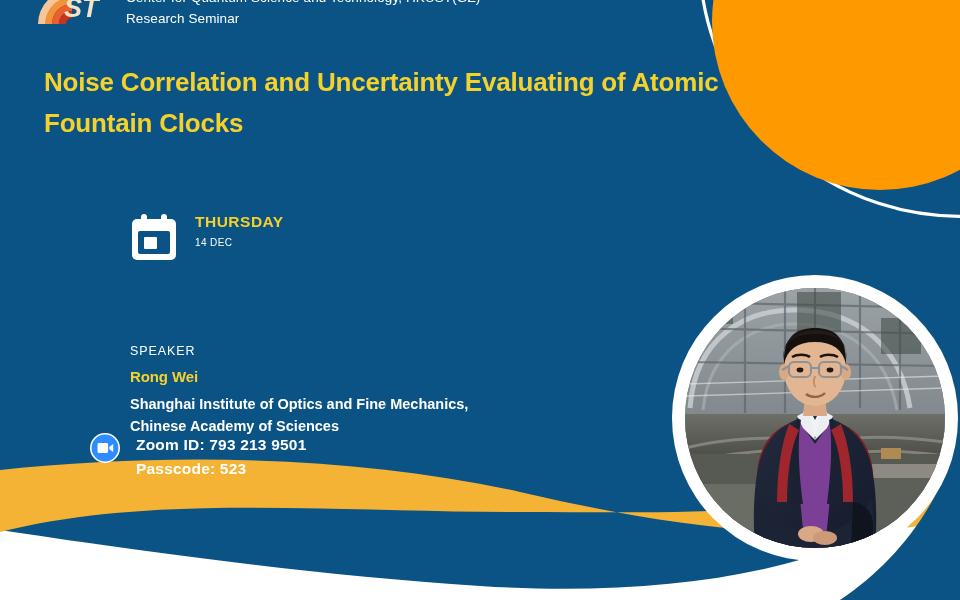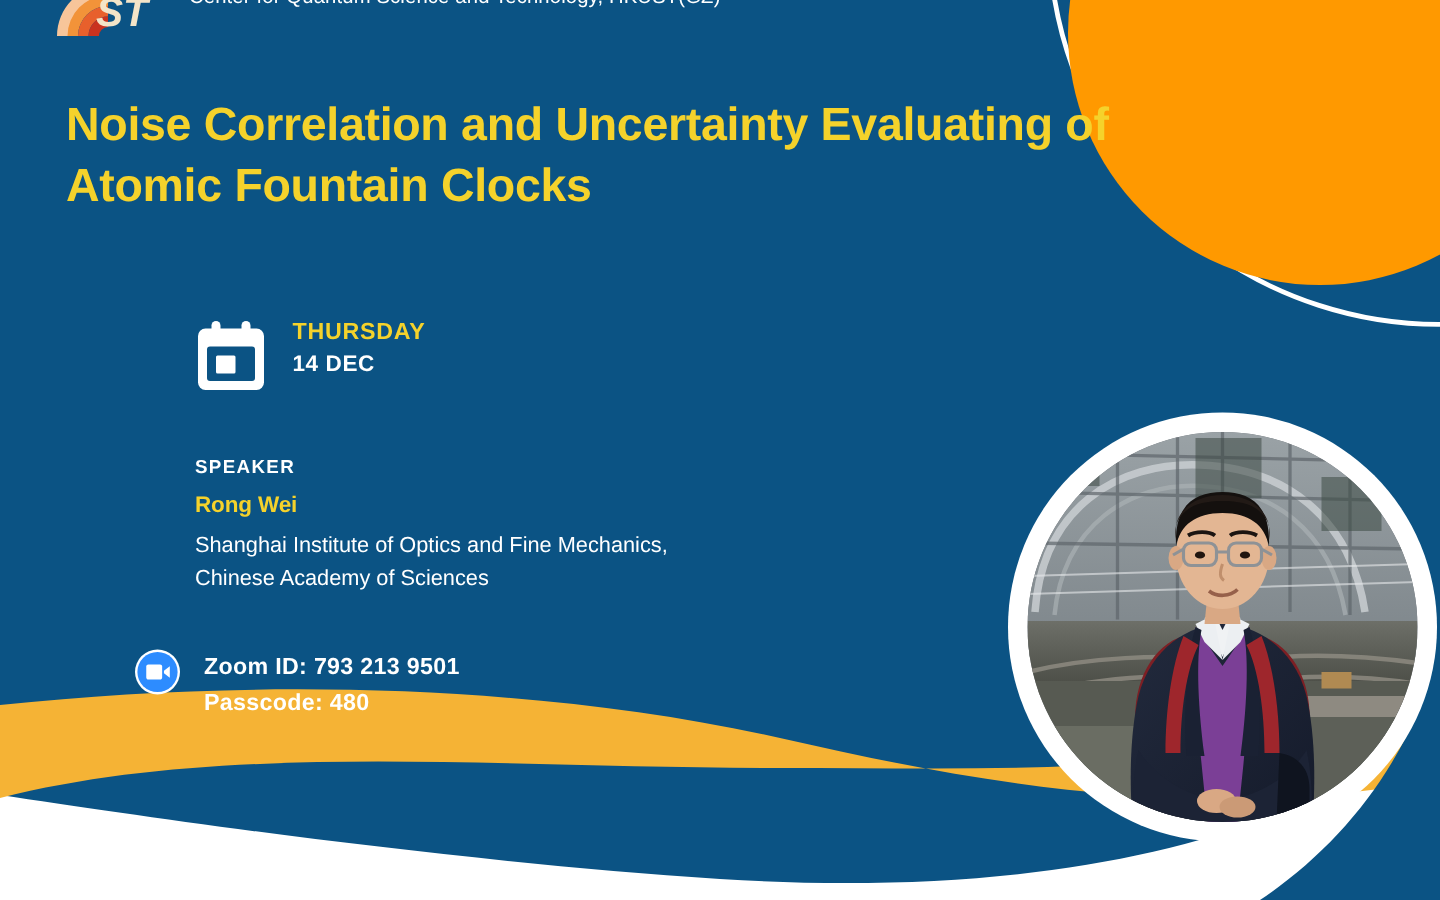--- a/index.html
+++ b/index.html
@@ -24,39 +24,39 @@
   .logo svg { position:absolute; left:0; top:0; }
   .org-lines { padding-top:3px; }
   .org-line {
     color:#ffffff; font-size:13.5px; font-weight:400; line-height:21px;
     letter-spacing:.1px; white-space:nowrap;
   }
 
   
   .title {
     position:absolute; left:44px; top:62px; width:730px; z-index:6;
-    color:#f5d22b; font-size:31px; font-weight:bold; line-height:41px;
+    color:#f5d22b; font-size:26px; font-weight:bold; line-height:41px;
     letter-spacing:-.2px;
   }
 
   
   .dt-row { position:absolute; left:128px; top:212px; display:flex; align-items:center; gap:68px; z-index:6; }
   .dt-block { display:flex; align-items:flex-start; gap:15px; }
   .dt-text .dt-label {
     color:#f5d22b; font-size:15.5px; font-weight:bold; letter-spacing:.5px; line-height:20px;
   }
   .dt-text .dt-value {
-    color:#ffffff; font-size:15px; font-weight:bold; letter-spacing:.4px; line-height:22px;
+    color:#ffffff; font-size:10px; font-weight:normal; letter-spacing:.4px; line-height:22px;
   }
 
   
   .speaker { position:absolute; left:130px; top:302px; z-index:6; width:470px; }
-  .sp-label { color:#ffffff; font-size:12.5px; font-weight:bold; letter-spacing:.9px; line-height:18px; }
+  .sp-label { color:#ffffff; font-size:12.5px; font-weight:normal; letter-spacing:.9px; line-height:18px;margin-top:40px; }
   .sp-name { color:#f5d22b; font-size:15px; font-weight:bold; line-height:33px; letter-spacing:-.1px; }
-  .sp-aff { color:#ffffff; font-size:14.5px; font-weight:400; line-height:22px; letter-spacing:0; }
+  .sp-aff { color:#ffffff; font-size:14.5px; font-weight:700; line-height:22px; letter-spacing:0; }
 
   
   .venue { position:absolute; left:88px; top:432px; z-index:7; }
   .v-row { display:flex; align-items:flex-start; gap:14px; }
   .v-row + .v-row { margin-top:21px; }
   .v-icon { flex:none; width:34px; display:flex; justify-content:center; }
   .v-text { color:#ffffff; font-size:15.5px; font-weight:bold; line-height:23px; letter-spacing:.2px; padding-top:1px; }
 
   
   .portrait {
@@ -107,20 +107,21 @@
           <path d="M 4 40 A 34 34 0 0 1 38 6 L 38 14 A 26 26 0 0 0 12 40 Z" fill="#f7c59a"></path>
           <path d="M 11 40 A 27 27 0 0 1 38 13 L 38 20 A 20 20 0 0 0 18 40 Z" fill="#f29339"></path>
           <path d="M 18 40 A 20 20 0 0 1 38 20 L 38 27 A 13 13 0 0 0 25 40 Z" fill="#e8602c"></path>
           <path d="M 25 40 A 13 13 0 0 1 38 27 L 38 34 A 6 6 0 0 0 32 40 Z" fill="#c9321f"></path>
         </g>
         <text x="30" y="33" font-family="Liberation Sans, sans-serif" font-size="27" font-weight="bold" font-style="italic" fill="#f3e4c8">ST</text>
       </svg>
     </div>
     <div class="org-lines">
       <div class="org-line">Center for Quantum Science and Technology, HKUST(GZ)</div>
+      <div class="org-line">Research Seminar</div>
     </div>
   </div>
 
   <div class="title">Noise Correlation and Uncertainty Evaluating of Atomic Fountain Clocks</div>
 
   <div class="dt-row">
 
     <div class="dt-block">
       <svg width="52" height="52" viewBox="0 0 52 52" aria-hidden="true">
         <rect x="4" y="7" width="44" height="41" rx="5" fill="#ffffff"></rect>
@@ -152,21 +153,21 @@
       <span class="v-icon">
         <svg width="32" height="32" viewBox="0 0 32 32" aria-hidden="true">
           <circle cx="16" cy="16" r="15" fill="#ffffff"></circle>
           <circle cx="16" cy="16" r="13.4" fill="#2d8cff"></circle>
           <path d="M8.5 12.4 C8.5 11.6 9.1 11 9.9 11 H17.7 C18.5 11 19.1 11.6 19.1 12.4 V19.6 C19.1 20.4 18.5 21 17.7 21 H9.9 C9.1 21 8.5 20.4 8.5 19.6 Z" fill="#ffffff"></path>
           <path d="M20.3 15.1 L24.2 12.1 V19.9 L20.3 16.9 Z" fill="#ffffff"></path>
         </svg>
       </span>
       <div>
         <div class="v-text">Zoom ID: 793 213 9501</div>
-        <div class="v-text">Passcode: 480</div>
+        <div class="v-text">Passcode: 523</div>
       </div>
     </div>
 
   </div>
 
   <div class="portrait">
     <div class="portrait-inner">
       <svg width="260" height="260" viewBox="0 0 260 260" aria-hidden="true">
         <defs>
           <linearGradient id="skyg" x1="0" y1="0" x2="0" y2="1">

